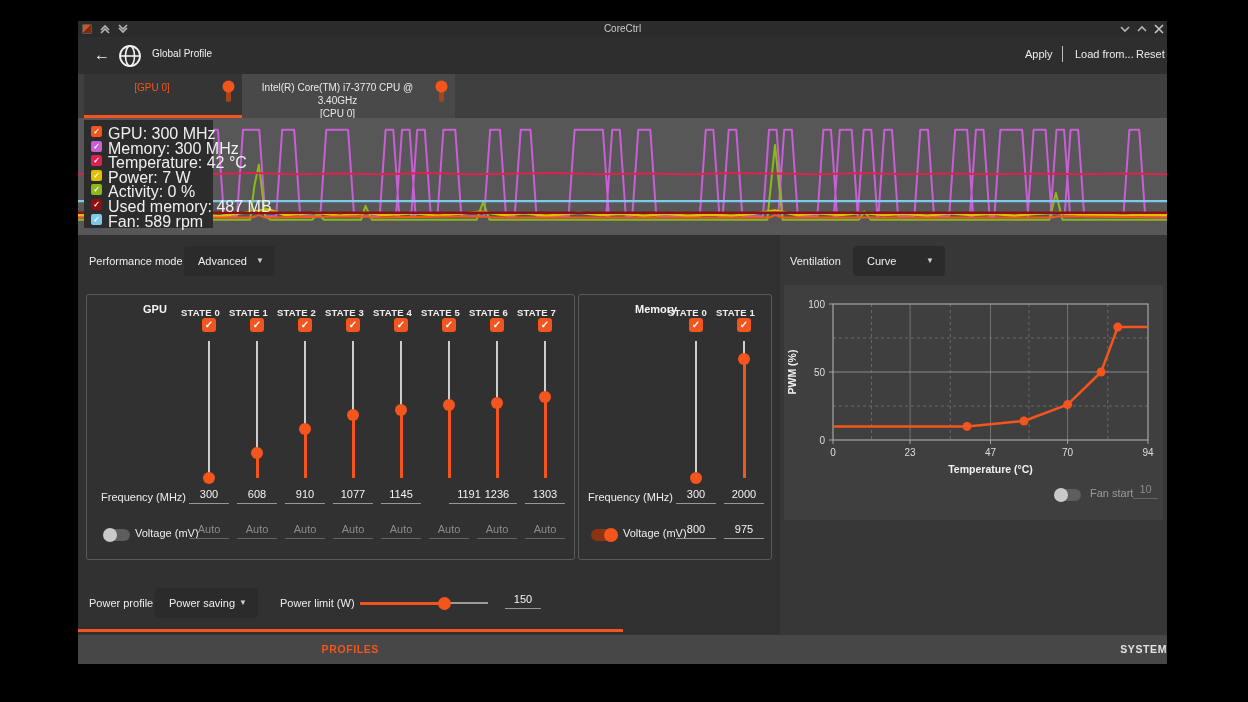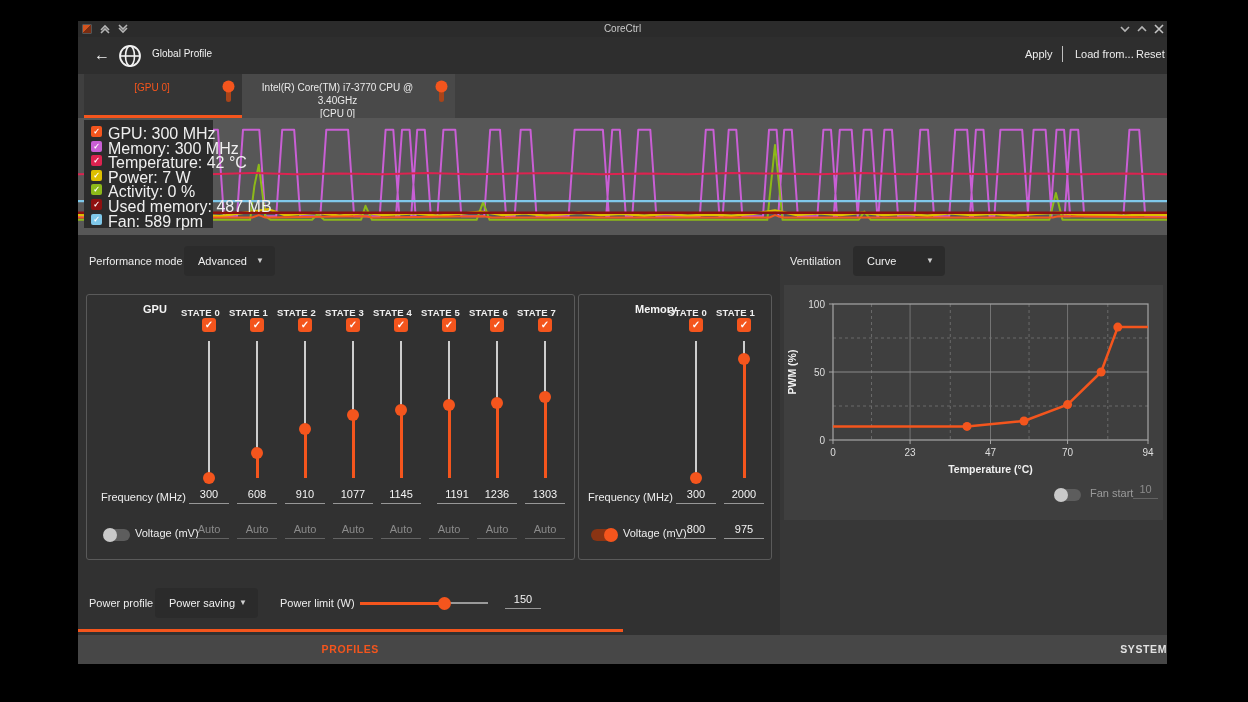--- a/index.html
+++ b/index.html
@@ -214,21 +214,21 @@
           <div class="track" style="left: 313px; top: 46px; height: 137px;"></div>
           <div class="fill" style="left: 312.5px; top: 114.5px; height: 68.5px;"></div>
           <div class="handle" style="left: 308px; top: 108.5px;"></div>
           <div class="ufield" style="left: 294px; top: 193px;">1145</div>
           <div class="ufield dim" style="left: 294px; top: 228px;">Auto</div>
           <div class="stlabel" style="left: 334px;">STATE 5</div>
           <div class="chk" style="left: 355px; top: 23px;">✓</div>
           <div class="track" style="left: 361px; top: 46px; height: 137px;"></div>
           <div class="fill" style="left: 360.5px; top: 110.4px; height: 72.6px;"></div>
           <div class="handle" style="left: 356px; top: 104.4px;"></div>
-          <div class="ufield" style="left: 350px; top: 193px;">1191</div>
+          <div class="ufield" style="left: 362px; top: 193px;">1191</div>
           <div class="ufield dim" style="left: 342px; top: 228px;">Auto</div>
           <div class="stlabel" style="left: 382px;">STATE 6</div>
           <div class="chk" style="left: 403px; top: 23px;">✓</div>
           <div class="track" style="left: 409px; top: 46px; height: 137px;"></div>
           <div class="fill" style="left: 408.5px; top: 107.6px; height: 75.4px;"></div>
           <div class="handle" style="left: 404px; top: 101.6px;"></div>
           <div class="ufield" style="left: 390px; top: 193px;">1236</div>
           <div class="ufield dim" style="left: 390px; top: 228px;">Auto</div>
           <div class="stlabel" style="left: 430px;">STATE 7</div>
           <div class="chk" style="left: 451px; top: 23px;">✓</div>

